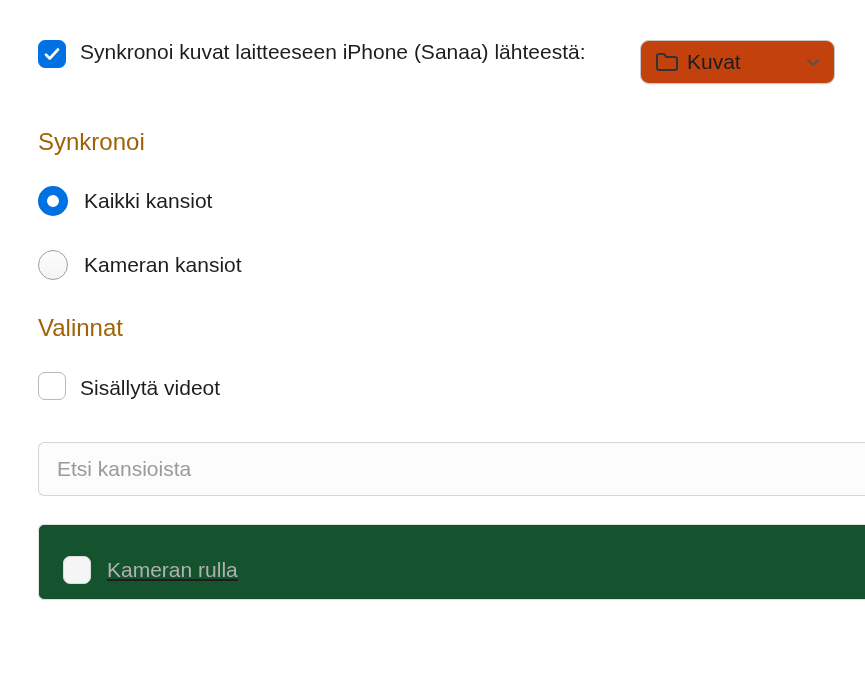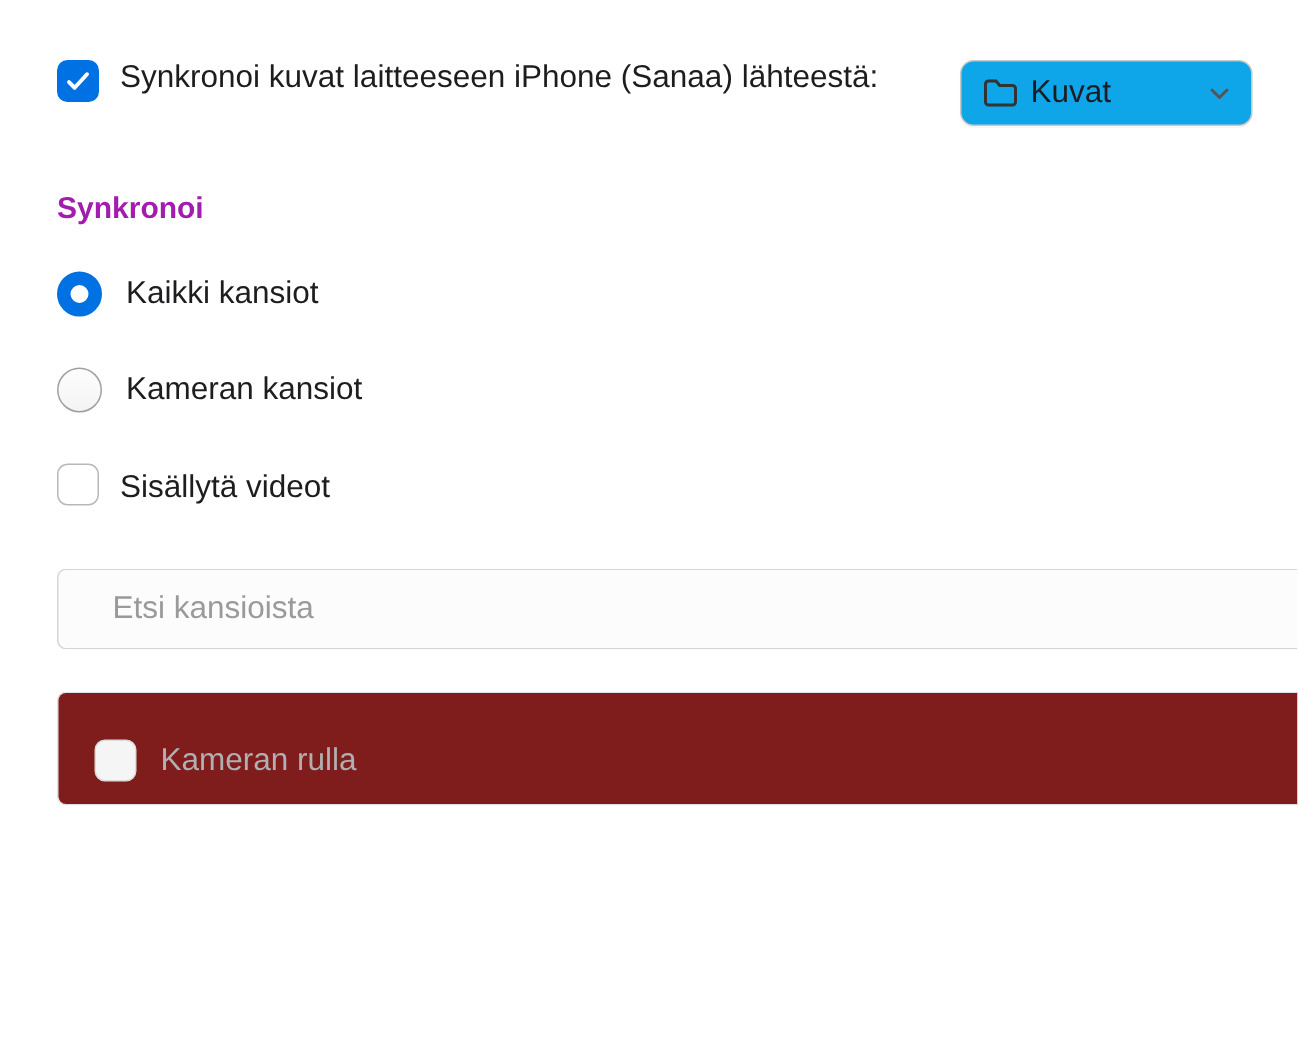--- a/index.html
+++ b/index.html
@@ -50,42 +50,42 @@
       color: #1d1d1f;
     }
     .dropdown {
       display: flex;
       align-items: center;
       border: 1px solid #c8c8c8;
       border-radius: 9px;
       padding: 9px 14px;
       margin-left: auto;
       margin-right: 30px;
-      background: #0ea5e9;
+      background: #c2410c;
       gap: 8px;
       min-width: 195px;
       box-shadow: 0 1px 1px rgba(0,0,0,0.04);
     }
     .dropdown-value {
       flex: 1;
       font-size: 21px;
     }
     .folder-icon {
       width: 24px;
       height: 20px;
     }
     .chevron-icon {
       width: 14px;
       height: 14px;
     }
     .section-title {
-      font-weight: 700;
-      font-size: 20px;
+      font-weight: 400;
+      font-size: 24px;
       margin-bottom: 30px;
-      color: #a21caf;
+      color: #a16207;
     }
     .radio-group {
       padding-left: 0px;
     }
     .radio-row {
       display: flex;
       align-items: center;
       gap: 16px;
       margin-bottom: 34px;
       text-align: center;
@@ -115,36 +115,37 @@
       align-items: flex-end;
       gap: 14px;
       margin-top: 28px;
       margin-bottom: 42px;
     }
     .search-input {
       width: 100%;
       border: 1px solid #d6d6d6;
       border-right: none;
       border-radius: 6px 0 0 6px;
-      padding: 14px 36px;
+      padding: 14px 18px;
       font-size: 21px;
       color: #8a8a8a;
       background: #fcfcfc;
       margin-left: 0px;
     }
     .search-input::placeholder {
       color: #9a9a9a;
     }
     .folder-list {
       border: 1px solid #e0e0e0;
       border-right: none;
       border-radius: 6px 0 0 6px;
       margin-top: 28px;
       padding: 20px 24px 4px 24px;
-      background: #7f1d1d;
+      background: #14532d;
+      text-decoration: underline;
     }
     .folder-item {
       display: flex;
       align-items: center;
       gap: 16px;
       padding: 11px 0;
     }
     .folder-label {
       font-size: 21px;
       color: #b0b0b0;
@@ -180,20 +181,21 @@
     <div class="radio selected"></div>
     <span class="radio-label">Kaikki kansiot</span>
   </div>
   <div class="radio-row">
     <div class="radio unselected"></div>
     <span class="radio-label">Kameran kansiot</span>
   </div>
 </div>
 
 <div class="options-section">
+  <div class="section-title">Valinnat</div>
   <div class="checkbox-row">
     <div class="checkbox"></div>
     <span>Sisällytä videot</span>
   </div>
 </div>
 
 <input type="text" class="search-input" placeholder="Etsi kansioista" style="">
 
 <div class="folder-list">
   <div class="folder-item">

